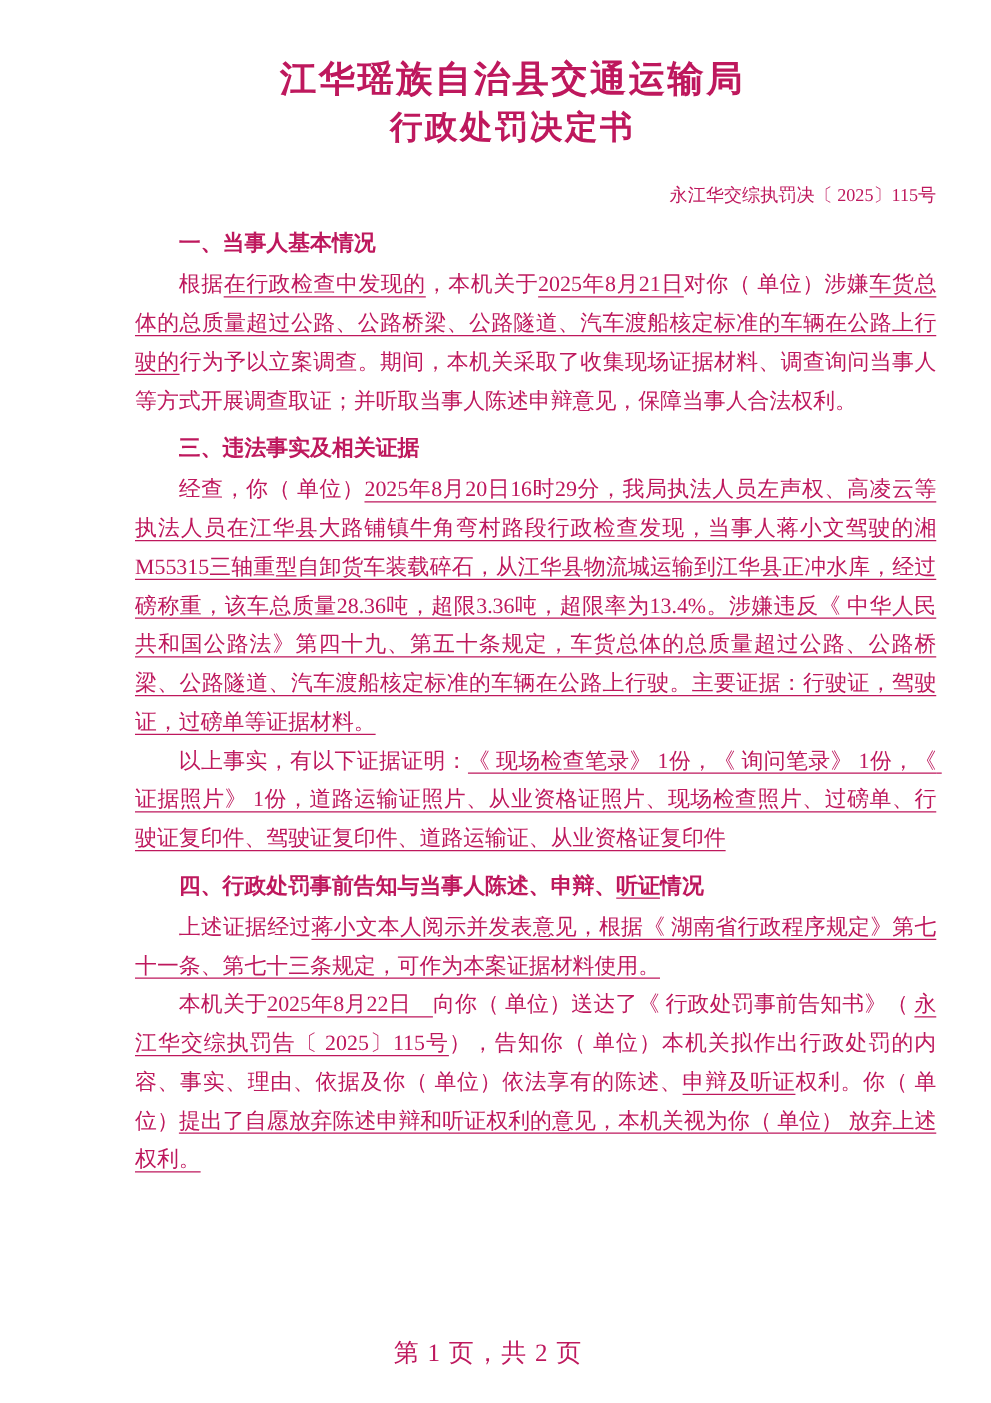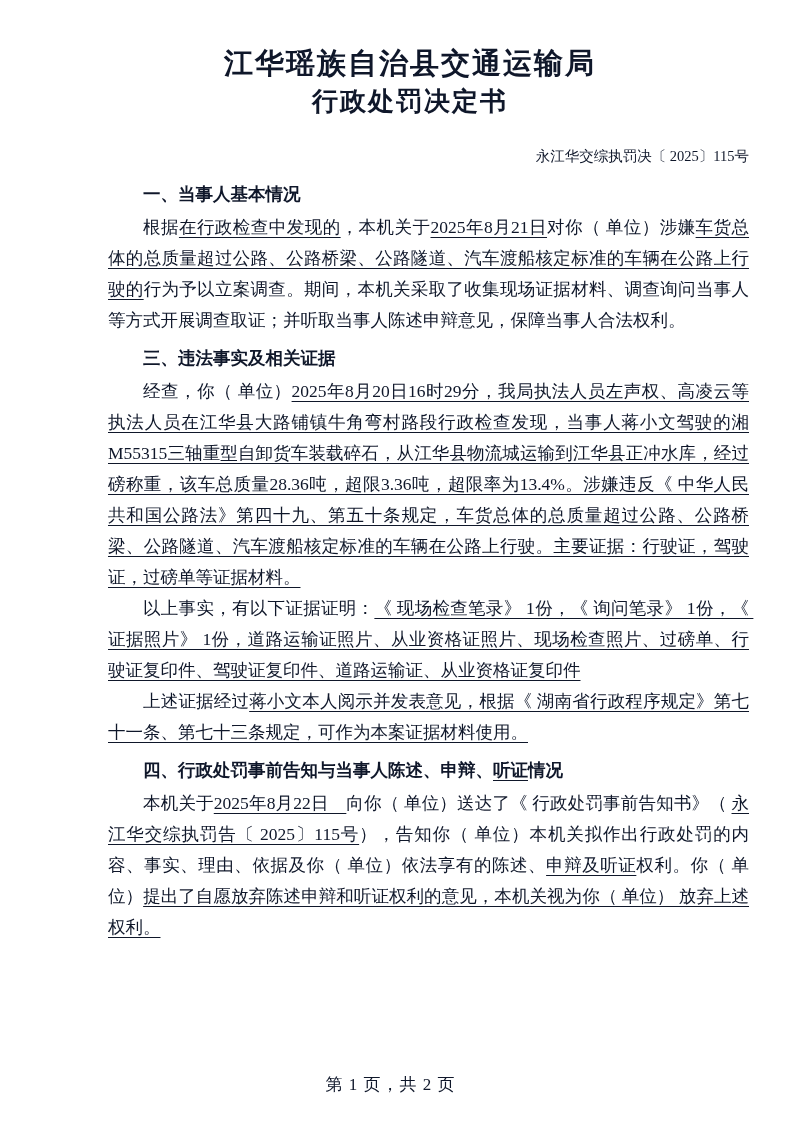--- a/index.html
+++ b/index.html
@@ -3,21 +3,21 @@
 <meta charset="utf-8">
 <style>
   * { box-sizing: border-box; margin: 0; padding: 0; }
   html, body { background: #ffffff; }
   .page {
     position: relative;
     width: 745px;
     height: 1122px;
     margin: 0 auto;
     background: #ffffff;
-    color: #0f172a;
+    color: #be185d;
     font-family: "Liberation Serif", "DejaVu Serif", serif;
     padding: 40px 20px 0 84px;
     overflow: hidden;
   }
   .titles { margin-left: -37px; }
   .title-org {
     text-align: center;
     font-size: 29px;
     font-weight: bold;
     letter-spacing: 2px;
@@ -47,40 +47,40 @@
     text-decoration: underline;
     text-underline-offset: 4px;
     text-decoration-thickness: 1px;
   }
   .footer {
     position: absolute;
     left: 0;
     right: 12px;
     bottom: 26px;
     text-align: center;
-    font-size: 17px;
+    font-size: 20px;
     letter-spacing: 1px;
   }
 </style>
 </head>
 <body>
 
 <div class="page">
   <div class="titles">
     <div class="title-org">江华瑶族自治县交通运输局</div>
     <div class="title-type">行政处罚决定书</div>
   </div>
 
   <div class="doc-number">永江华交综执罚决〔 2025〕115号</div>
 
   <div class="doc-body">
       <p class="para heading"><span class="seg">一、当事人基本情况</span></p>
       <p class="para body"><span class="seg">根据</span><span class="seg u">在行政检查中发现的</span><span class="seg">，本机关于</span><span class="seg u">2025年8月21日</span><span class="seg">对你（ 单位）涉嫌</span><span class="seg u">车货总体的总质量超过公路、公路桥梁、公路隧道、汽车渡船核定标准的车辆在公路上行驶的</span><span class="seg">行为予以立案调查。期间，本机关采取了收集现场证据材料、调查询问当事人等方式开展调查取证；并听取当事人陈述申辩意见，保障当事人合法权利。</span></p>
       <p class="para heading"><span class="seg">三、违法事实及相关证据</span></p>
       <p class="para body"><span class="seg">经查，你（ 单位）</span><span class="seg u">2025年8月20日16时29分，我局执法人员左声权、高凌云等执法人员在江华县大路铺镇牛角弯村路段行政检查发现，当事人蒋小文驾驶的湘M55315三轴重型自卸货车装载碎石，从江华县物流城运输到江华县正冲水库，经过磅称重，该车总质量28.36吨，超限3.36吨，超限率为13.4%。涉嫌违反《 中华人民共和国公路法》第四十九、第五十条规定，车货总体的总质量超过公路、公路桥梁、公路隧道、汽车渡船核定标准的车辆在公路上行驶。主要证据：行驶证，驾驶证，过磅单等证据材料。</span></p>
       <p class="para body"><span class="seg">以上事实，有以下证据证明：</span><span class="seg u">《 现场检查笔录》 1份，《 询问笔录》 1份，《 证据照片》 1份，道路运输证照片、从业资格证照片、现场检查照片、过磅单、行驶证复印件、驾驶证复印件、道路运输证、从业资格证复印件</span></p>
+      <p class="para heading"><span class="seg">四、行政处罚事前告知与当事人陈述、申辩、</span><span class="seg u">听证</span><span class="seg">情况</span></p>
       <p class="para body"><span class="seg">上述证据经过</span><span class="seg u">蒋小文本人阅示并发表意见，根据《 湖南省行政程序规定》第七十一条、第七十三条规定，可作为本案证据材料使用。</span></p>
-      <p class="para heading"><span class="seg">四、行政处罚事前告知与当事人陈述、申辩、</span><span class="seg u">听证</span><span class="seg">情况</span></p>
       <p class="para body"><span class="seg">本机关于</span><span class="seg u">2025年8月22日　</span><span class="seg">向你（ 单位）送达了《 行政处罚事前告知书》（ </span><span class="seg u">永江华交综执罚告〔 2025〕115号</span><span class="seg">），告知你（ 单位）本机关拟作出行政处罚的内容、事实、理由、依据及你（ 单位）依法享有的陈述、</span><span class="seg u">申辩及听证</span><span class="seg">权利。你（ 单位）</span><span class="seg u">提出了自愿放弃陈述申辩和听证权利的意见，本机关视为你（ 单位） 放弃上述权利。</span></p>
     </div>
 
   <div class="footer">第 1 页，共 2 页</div>
 </div>
 
 </body></html>

